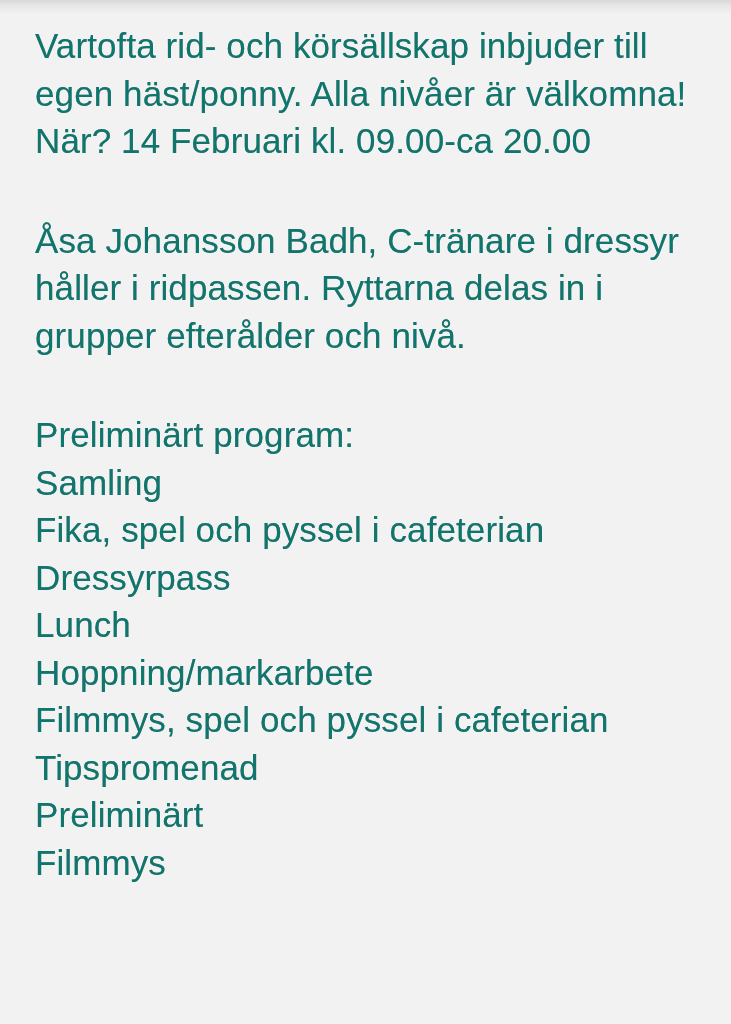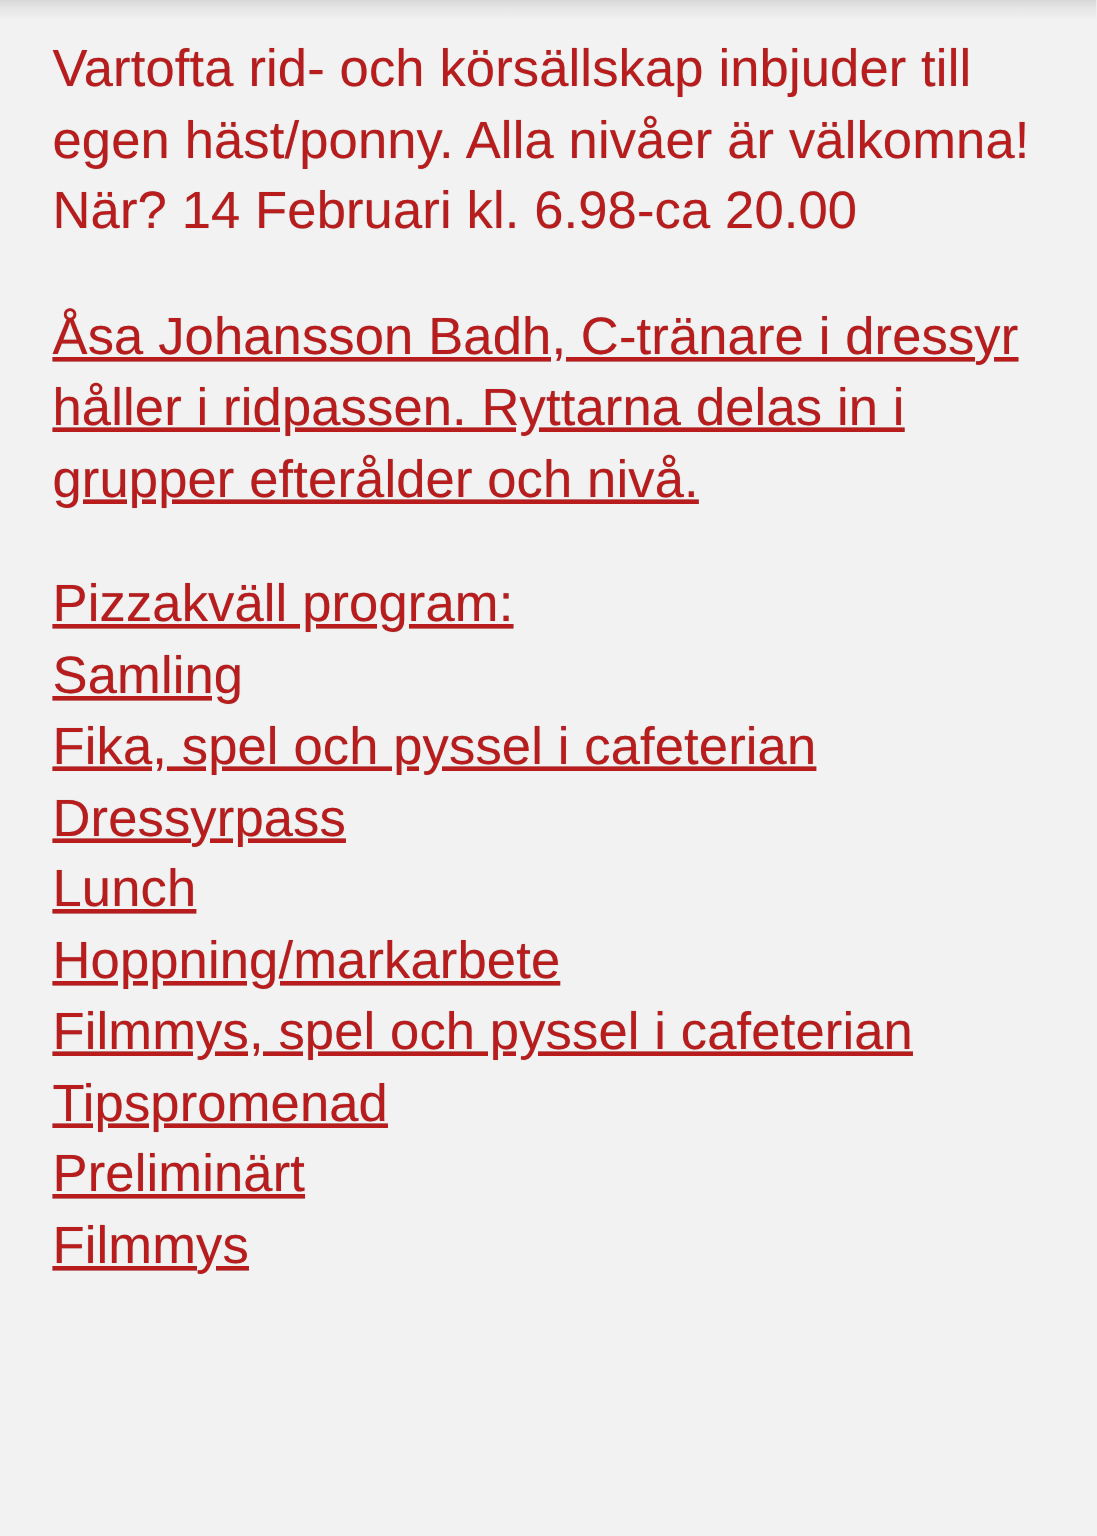--- a/index.html
+++ b/index.html
@@ -22,56 +22,55 @@
     top: 0; left: 0; right: 0;
     height: 14px;
     background: linear-gradient(to bottom, #d9d8d8 0%, #e7e6e6 40%, rgba(243,242,242,0) 100%);
     pointer-events: none;
   }
   .content {
     position: absolute;
     top: 22px;
     left: 35px;
     right: 28px;
-    color: #b91c1c;
+    color: #0f766e;
     font-size: 35px;
     line-height: 47.5px;
     letter-spacing: 0.1px;
     text-shadow: 0 0 0.6px rgba(58,58,58,0.45);
   }
   .para + .para {
-    margin-top: 36px;
-    text-decoration: underline;
+    margin-top: 52px;
   }
   .line {
     white-space: nowrap;
   }
 </style>
 </head>
 <body>
 
 <div class="page">
   <div class="top-strip"></div>
 
   <div class="content">
 
     <div class="para">
       <div class="line">Vartofta rid- och körsällskap inbjuder till</div>
       <div class="line">egen häst/ponny. Alla nivåer är välkomna!</div>
-      <div class="line">När? 14 Februari kl. 6.98-ca 20.00</div>
+      <div class="line">När? 14 Februari kl. 09.00-ca 20.00</div>
     </div>
 
     <div class="para">
       <div class="line">Åsa Johansson Badh, C-tränare i dressyr</div>
       <div class="line">håller i ridpassen. Ryttarna delas in i</div>
       <div class="line">grupper efterålder och nivå.</div>
     </div>
 
     <div class="para">
-      <div class="line">Pizzakväll program:</div>
+      <div class="line">Preliminärt program:</div>
       <div class="line">Samling</div>
       <div class="line">Fika, spel och pyssel i cafeterian</div>
       <div class="line">Dressyrpass</div>
       <div class="line">Lunch</div>
       <div class="line">Hoppning/markarbete</div>
       <div class="line">Filmmys, spel och pyssel i cafeterian</div>
       <div class="line">Tipspromenad</div>
       <div class="line">Preliminärt</div>
       <div class="line">Filmmys</div>
     </div>

